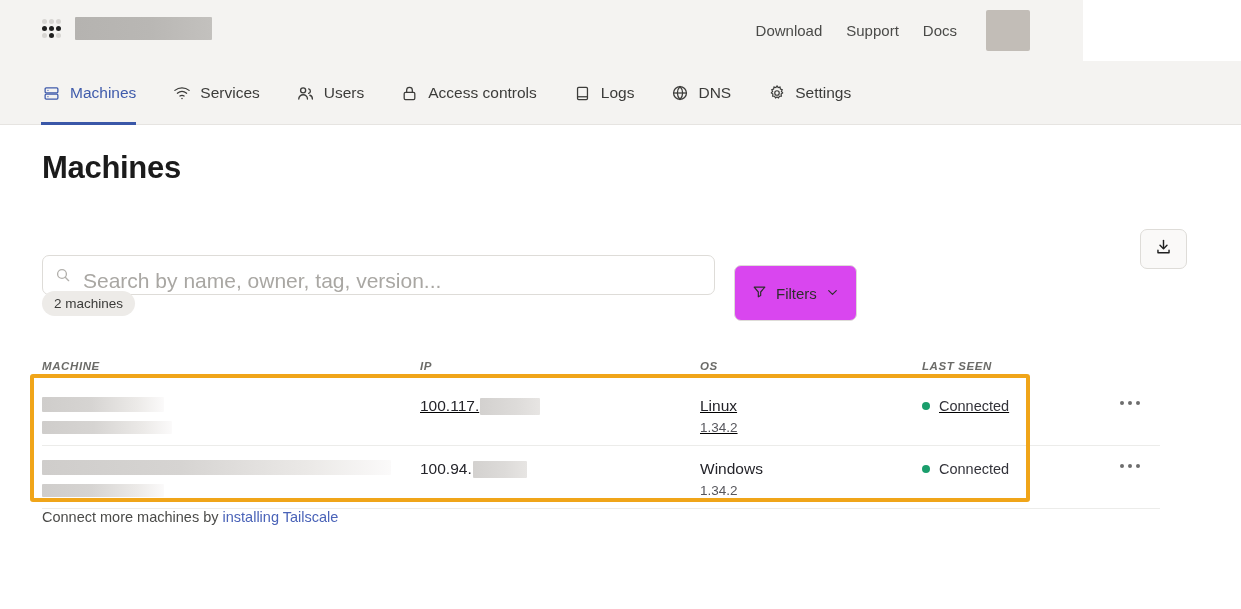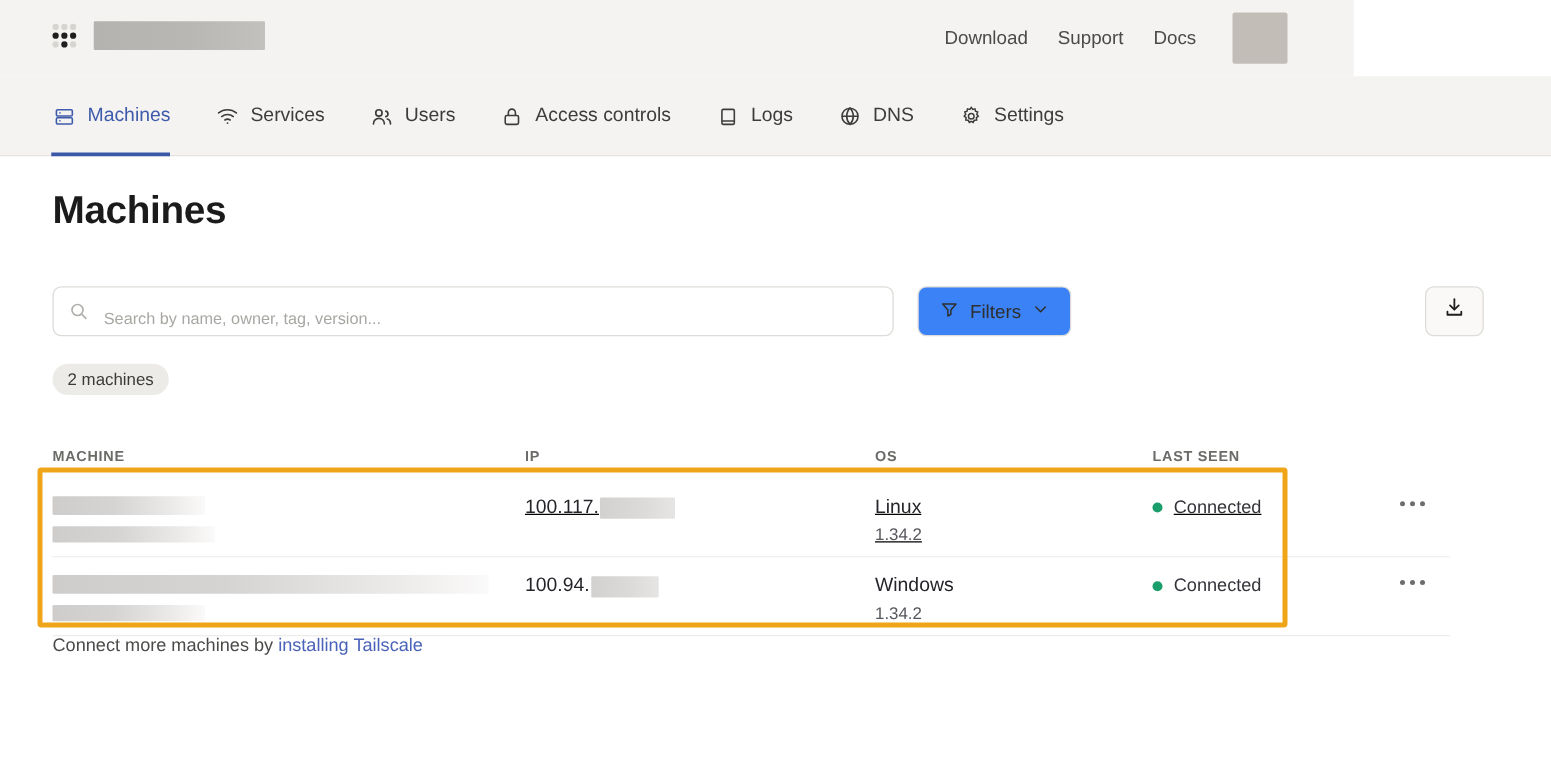--- a/index.html
+++ b/index.html
@@ -62,49 +62,49 @@
     font-size: 31px; font-weight: bold; color: #1b1b1b; letter-spacing: -0.3px;
   }
 
   .controls { position: absolute; left: 42px; top: 104px; display: flex; align-items: center; gap: 0; }
   .search-box {
     width: 673px; height: 40px; border: 1px solid #dedcd8; border-radius: 7px;
     background: #fff; display: flex; align-items: center; padding: 0 12px; gap: 10px;
   }
   .search-box .s-icon { flex: none; width: 16px; height: 16px; color: #b2b0ac; }
   .search-input {
-    border: 0; outline: 0; background: transparent; font-size: 13px;
+    border: 0; outline: 0; background: transparent; font-size: 21px;
     font-family: "Liberation Sans", sans-serif; color: #0369a1; width: 100%; margin-top: 11px;
   }
   .search-input::placeholder { color: #a9a7a3; }
 
   .filters-btn {
     margin-left: 19px;
-    height: 40px; padding: 0 17px; border: 1px solid #dedcd8; border-radius: 7px;
-    background: #3b82f6; display: flex; align-items: center; gap: 9px;
-    font-size: 15px; color: #2e2e2c; cursor: pointer;
+    height: 56px; padding: 0 17px; border: 1px solid #dedcd8; border-radius: 7px;
+    background: #d946ef; display: flex; align-items: center; gap: 9px;
+    font-size: 15px; color: #2e2e2c; cursor: pointer; margin-top: 36px;
   }
   .export-btn {
     position: absolute; right: 54px; top: 104px;
     width: 47px; height: 40px; border: 1px solid #dedcd8; border-radius: 7px;
     background: #faf9f8; display: flex; align-items: center; justify-content: center;
     cursor: pointer;
   }
 
   .count-pill {
     position: absolute; left: 42px; top: 166px;
     height: 25px; padding: 0 12px; border-radius: 13px; background: #edebe8;
     display: inline-flex; align-items: center; font-size: 13.5px; color: #3b3b39;
   }
 
   
   .table { position: absolute; left: 42px; top: 225px; width: 1118px; }
   .t-head {
     display: flex; align-items: flex-end; height: 22px;
-    font-size: 11.5px; font-weight: bold; letter-spacing: 0.6px; color: #6b6b68;
+    font-size: 11.5px; font-weight: bold; letter-spacing: 0.6px; color: #6b6b68; font-style: italic;
   }
   .col-machine { width: 378px; }
   .col-ip      { width: 280px; }
   .col-os      { width: 222px; }
   .col-last    { width: 178px; }
   .col-menu    { width: 60px; text-align: center; }
 
   .t-row {
     display: flex; align-items: flex-start;
     height: 63px; padding-top: 14px;

